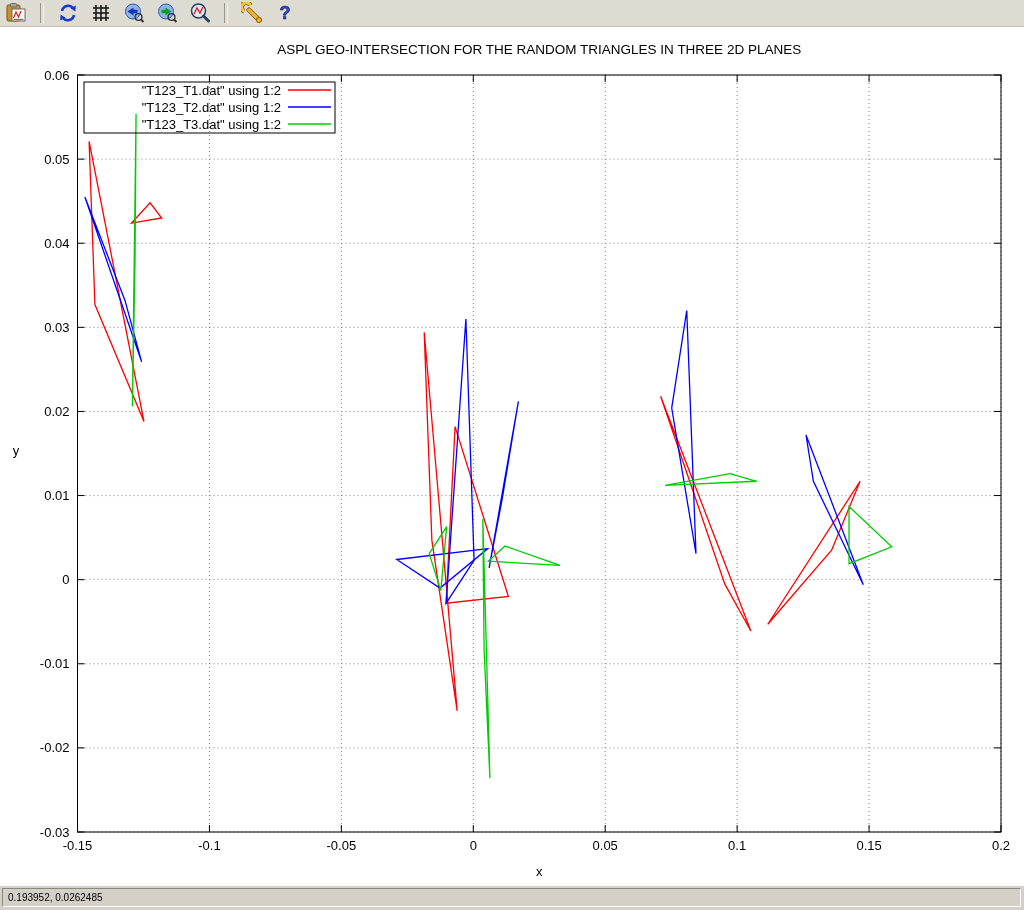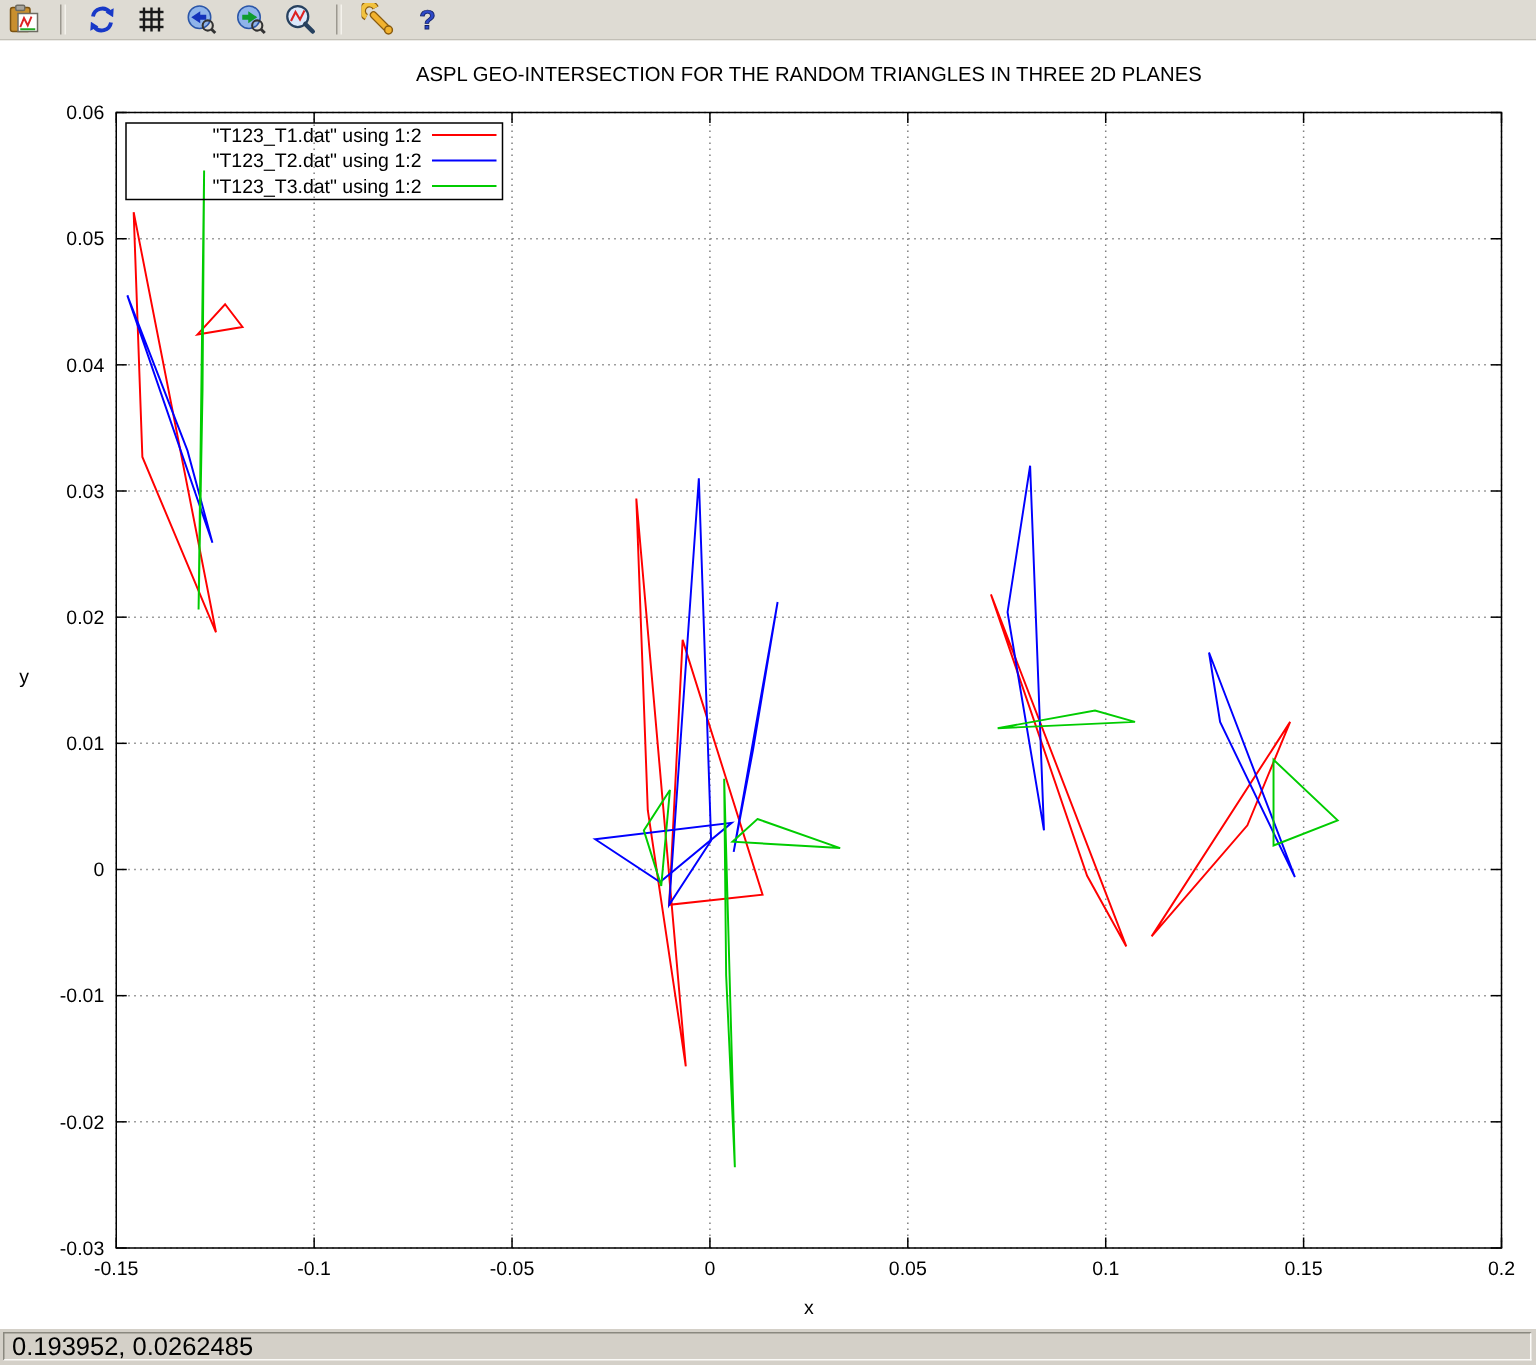--- a/index.html
+++ b/index.html
@@ -26,21 +26,21 @@
   svg text{font-family:"Liberation Sans",sans-serif;}
   
   .statusbar{
     position:absolute;left:0;bottom:0;width:1024px;height:24px;
     background:#d4d0c8;box-sizing:border-box;padding:2px 3px 3px 2px;
   }
   .status-field{
     height:17px;line-height:17px;
     border-top:1px solid #8a887f;border-left:1px solid #8a887f;
     border-bottom:1px solid #fbfaf7;border-right:1px solid #fbfaf7;
-    background:#d4d0c8;color:#000;font-size:17px;padding-left:5px;
+    background:#d4d0c8;color:#000;font-size:10px;padding-left:5px;
   }
 </style>
 </head>
 <body>
 
 <div class="toolbar">
 
   <button class="tb-btn">
     <svg width="22" height="22" viewBox="0 0 22 22">
       <rect x="2" y="3" width="13" height="16" rx="1.5" fill="#c98f2f" stroke="#7a5212"></rect>

